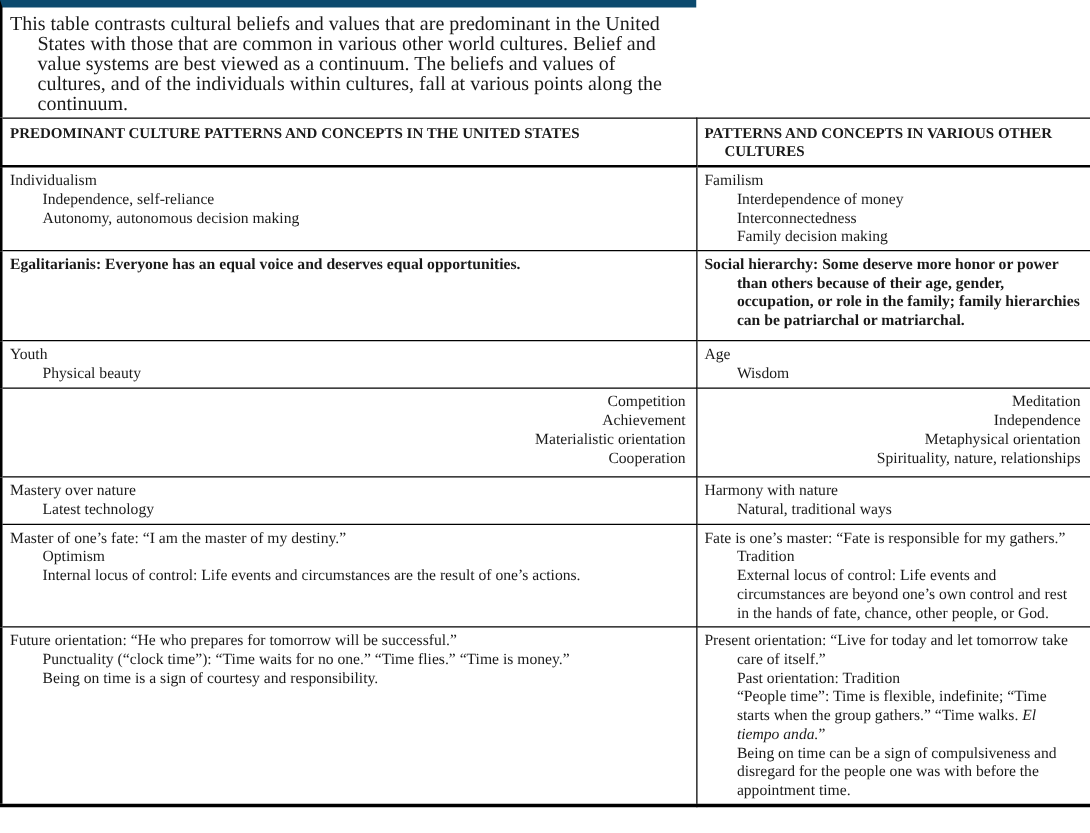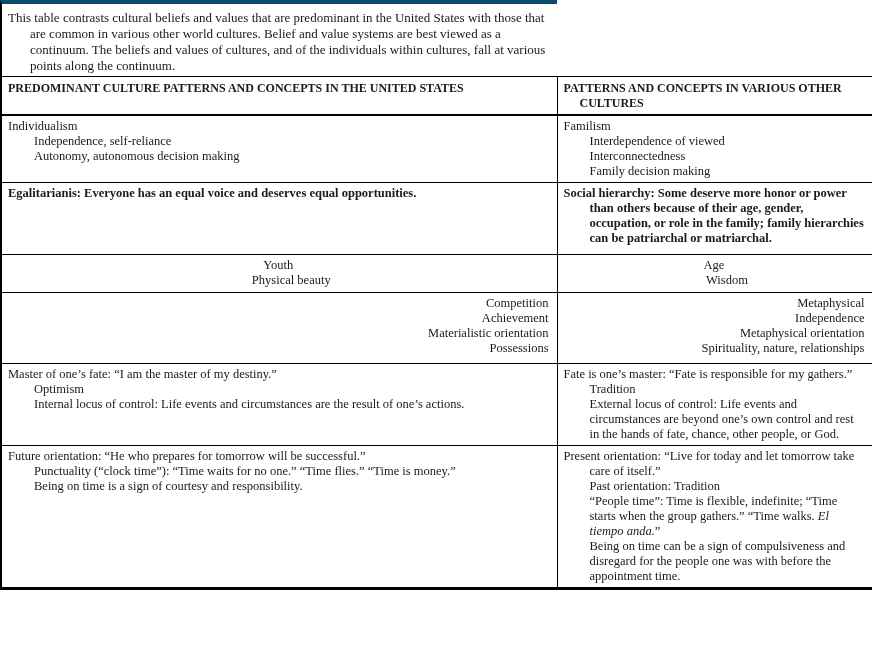--- a/index.html
+++ b/index.html
@@ -7,24 +7,24 @@
   body {
     font-family: "Liberation Serif", "DejaVu Serif", serif;
     color: #1a1a1a;
     width: 872px;
   }
   .page { width: 872px; }
 
   
   .intro {
     width: 557px;
-    border-top: 4px solid #0c4a6e;
+    border-top: 6px solid #0c4a6e;
     border-left: 2px solid #000;
     padding: 6px 10px 2px 6px;
-    font-size: 13px;
+    font-size: 16px;
     line-height: 16px;
     min-height: 72px;
   }
   .intro p {
     margin: 0;
     padding-left: 22px;
     text-indent: -22px; 
   }
 
   table.cmp {
@@ -52,21 +52,21 @@
     font-size: 12px;
     font-weight: bold;
     padding-top: 4px;
     height: 30px;
   }
   th .hdr-hang { padding-left: 16px; text-indent: -16px; }
 
   
   tbody tr:nth-child(1) td { height: 60px; }
   tbody tr:nth-child(2) td { height: 72px; font-weight: bold; }
-  tbody tr:nth-child(3) td { height: 38px; text-align: center; }
+  tbody tr:nth-child(3) td { height: 38px; }
   tbody tr:nth-child(4) td { height: 71px; text-align: right; }
   tbody tr:nth-child(5) td { height: 38px; }
   tbody tr:nth-child(6) td { height: 37px; }
   tbody tr:nth-child(7) td { height: 87px; }
   tbody tr:nth-child(8) td { height: 133px; }
 
   
   .hang { padding-left: 26px; text-indent: -26px; } 
   .ind  { padding-left: 26px; }                     
   em { font-style: italic; }
@@ -98,21 +98,21 @@
     <tbody>
 
     <tr>
           <td>
             <div class="hang"><span>Individualism</span></div>
             <div class="ind"><span>Independence, self-reliance</span></div>
             <div class="ind"><span>Autonomy, autonomous decision making</span></div>
           </td>
           <td>
             <div class="hang"><span>Familism</span></div>
-            <div class="ind"><span>Interdependence of viewed</span></div>
+            <div class="ind"><span>Interdependence of money</span></div>
             <div class="ind"><span>Interconnectedness</span></div>
             <div class="ind"><span>Family decision making</span></div>
           </td>
         </tr>
         <tr>
           <td>
             <div class="hang"><span>Egalitarianis: Everyone has an equal voice and deserves equal opportunities.</span></div>
           </td>
           <td>
             <div class="hang"><span>Social hierarchy: Some deserve more honor or power than others because of their age, gender, occupation, or role in the family; family hierarchies can be patriarchal or matriarchal.</span></div>
@@ -126,27 +126,37 @@
           <td>
             <div class="hang"><span>Age</span></div>
             <div class="ind"><span>Wisdom</span></div>
           </td>
         </tr>
         <tr>
           <td>
             <div class="hang"><span>Competition</span></div>
             <div class="ind"><span>Achievement</span></div>
             <div class="ind"><span>Materialistic orientation</span></div>
-            <div class="ind"><span>Possessions</span></div>
+            <div class="ind"><span>Cooperation</span></div>
           </td>
           <td>
-            <div class="hang"><span>Metaphysical</span></div>
+            <div class="hang"><span>Meditation</span></div>
             <div class="ind"><span>Independence</span></div>
             <div class="ind"><span>Metaphysical orientation</span></div>
             <div class="ind"><span>Spirituality, nature, relationships</span></div>
+          </td>
+        </tr>
+        <tr>
+          <td>
+            <div class="hang"><span>Mastery over nature</span></div>
+            <div class="ind"><span>Latest technology</span></div>
+          </td>
+          <td>
+            <div class="hang"><span>Harmony with nature</span></div>
+            <div class="ind"><span>Natural, traditional ways</span></div>
           </td>
         </tr>
         <tr>
           <td>
             <div class="hang"><span>Master of one’s fate: “I am the master of my destiny.”</span></div>
             <div class="ind"><span>Optimism</span></div>
             <div class="ind"><span>Internal locus of control: Life events and circumstances are the result of one’s actions.</span></div>
           </td>
           <td>
             <div class="hang"><span>Fate is one’s master: “Fate is responsible for my gathers.”</span></div>

